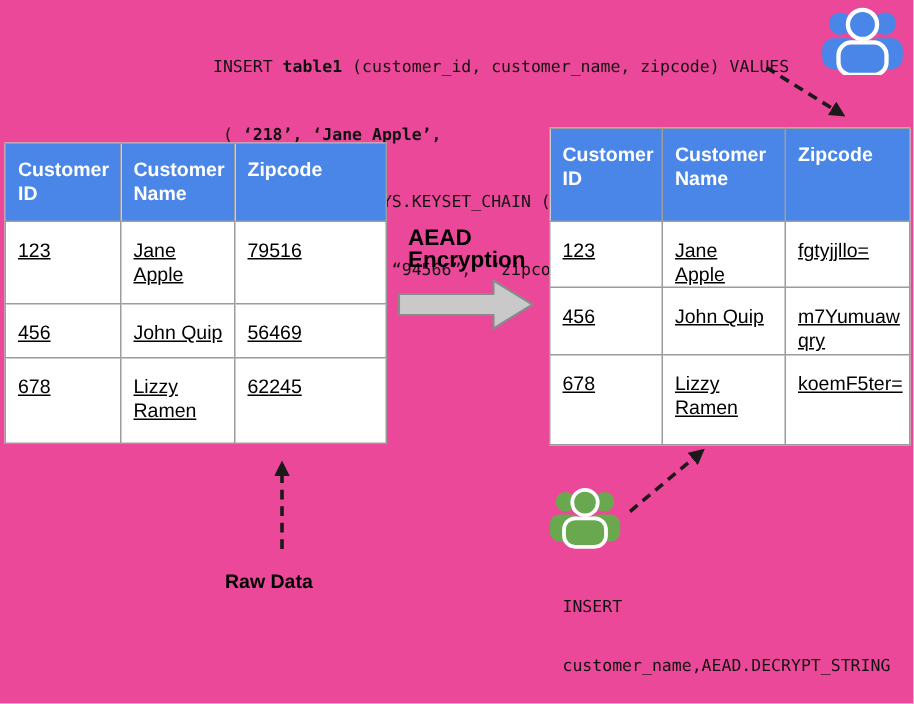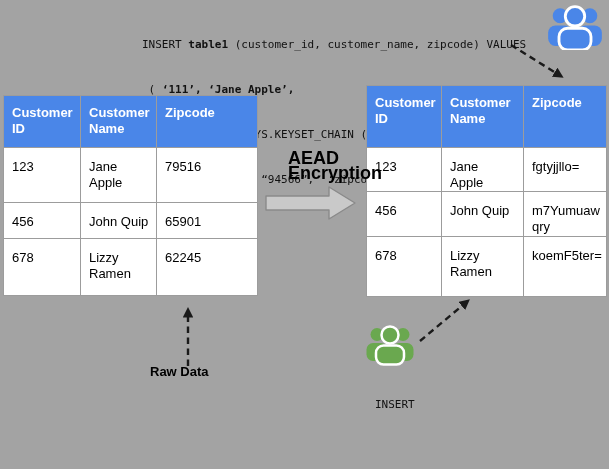--- a/index.html
+++ b/index.html
@@ -1,47 +1,47 @@
 <!DOCTYPE html>
 <html style="--table_header: #4a86e8; --table_border: #9c9c9c; --users_blue: #4a86e8; --users_green: #6aa84f; --decrypt_arg_green: #6aa84f; --arrow_fill: #c9c9c9; --arrow_stroke: #8a8a8a; --dashed_arrow: #1a1a1a;"><head>
 <meta charset="utf-8">
 <style>
   html,body{margin:0;padding:0;background:#fff;}
-  .canvas{position:relative;width:609px;height:469px;background:#a3a3a3;overflow:hidden;
+  .canvas{position:relative;width:609px;height:469px;background:#ec4899;overflow:hidden;
           font-family:"Liberation Sans",sans-serif;}
   .overlay{position:absolute;left:0;top:0;pointer-events:none;}
 
   
   .dash{stroke:var(--dashed_arrow,#1a1a1a);stroke-width:2.4;stroke-dasharray:6.5 4.5;fill:none;}
   .block-arrow{fill:var(--arrow_fill,#c9c9c9);stroke:var(--arrow_stroke,#8a8a8a);stroke-width:1.4;stroke-linejoin:round;}
 
   
   table.tbl{border-collapse:collapse;table-layout:fixed;position:absolute;background:#fff;}
   .tbl th,.tbl td{border:1px solid var(--table_border,#9c9c9c);vertical-align:top;text-align:left;
                   overflow:hidden;line-height:16px;}
   .tbl th{background:var(--table_header,#4a86e8);color:#fff;font-size:13px;font-weight:bold;
           padding:9px 3px 0 8px;}
-  .tbl td{font-size:13px;color:#000;padding:11px 3px 0 8px;}
+  .tbl td{font-size:13px;color:#000;padding:11px 3px 0 8px;text-decoration:underline;}
   .tbl-left{left:3px;top:95px;}
   .tbl-right{left:366px;top:85px;}
   .tbl-left  td:nth-child(2){padding-right:4px;}
   .tbl-right td:nth-child(2){padding-right:10px;}
 
   
   .code{position:absolute;font-family:"DejaVu Sans Mono","Liberation Mono",monospace;
         color:#111;white-space:pre;}
   .code .cl{white-space:pre;}
   .code-insert{left:142px;top:7px;font-size:11px;line-height:15px;}
   .code-select{left:375px;top:372px;font-size:11px;line-height:13px;}
   .b{font-weight:bold;}
 
   
   .lbl{position:absolute;color:#000;font-weight:bold;}
-  .lbl-aead{left:288px;top:151px;font-size:18px;line-height:15px;}
-  .lbl-raw{left:150px;top:364px;font-size:13px;}
+  .lbl-aead{left:272px;top:151px;font-size:15px;line-height:15px;}
+  .lbl-raw{left:150px;top:380px;font-size:13px;}
 
   
   .users{position:absolute;}
   .users svg{display:block;width:100%;height:100%;}
   .users-blue{left:544px;top:2px;width:62px;height:48px;color:var(--users_blue,#4a86e8);}
   .users-green{left:366px;top:320px;width:48px;height:47px;color:var(--users_green,#6aa84f);}
 </style>
 </head>
 <body>
 
@@ -54,21 +54,21 @@
       </marker>
     </defs>
     <polygon class="block-arrow" points="266,196 329,196 329,187 355,203 329,219 329,210 266,210"></polygon>
     <line class="dash" x1="511" y1="45" x2="556" y2="73" marker-end="url(#ah)"></line>
     <line class="dash" x1="420" y1="341" x2="463" y2="305" marker-end="url(#ah)"></line>
     <line class="dash" x1="188" y1="366" x2="188" y2="316" marker-end="url(#ah)"></line>
   </svg>
 
   <div class="code code-insert">
     <div class="cl"><span>INSERT </span><span class="b">table1</span><span> (customer_id, customer_name, zipcode) VALUES</span></div>
-    <div class="cl"><span> ( </span><span class="b">‘111’, ‘Jane Apple’,</span></div>
+    <div class="cl"><span> ( </span><span class="b">‘218’, ‘Jane Apple’,</span></div>
     <div class="cl"> AEAD.ENCRYPT (KEYS.KEYSET_CHAIN (@kms_resource_name,</div>
     <div class="cl">@wrapped_keyset), “94566”,  ‘zipcode_ad’) as zipcode));</div>
   </div>
 
   <div class="users users-blue">
     <svg viewBox="0 0 96 84">
       <g fill="currentColor">
         <circle cx="22" cy="24" r="13"></circle>
         <rect x="1" y="41" width="42" height="36" rx="13"></rect>
         <circle cx="74" cy="24" r="13"></circle>
@@ -92,21 +92,21 @@
       <th>Zipcode</th>
     </tr>
     <tr style="height:55px">
       <td>123</td>
       <td>Jane Apple</td>
       <td>79516</td>
     </tr>
     <tr style="height:36px">
       <td>456</td>
       <td>John Quip</td>
-      <td>65901</td>
+      <td>56469</td>
     </tr>
     <tr style="height:57px">
       <td>678</td>
       <td>Lizzy Ramen</td>
       <td>62245</td>
     </tr>
   </tbody>
     </table>
 
   <table class="tbl tbl-right">
@@ -154,19 +154,20 @@
         <circle cx="74" cy="24" r="13"></circle>
         <rect x="53" y="41" width="42" height="36" rx="13"></rect>
         <circle cx="48" cy="25" r="17" stroke="#fff" stroke-width="5"></circle>
         <rect x="20" y="46" width="56" height="38" rx="15" stroke="#fff" stroke-width="5"></rect>
       </g>
     </svg>
   </div>
 
   <div class="code code-select">
     <div class="cl">INSERT</div>
+    <div class="cl">customer_name,AEAD.DECRYPT_STRING</div>
     
     
     
     
   </div>
 
 </div>
 
 </body></html>

